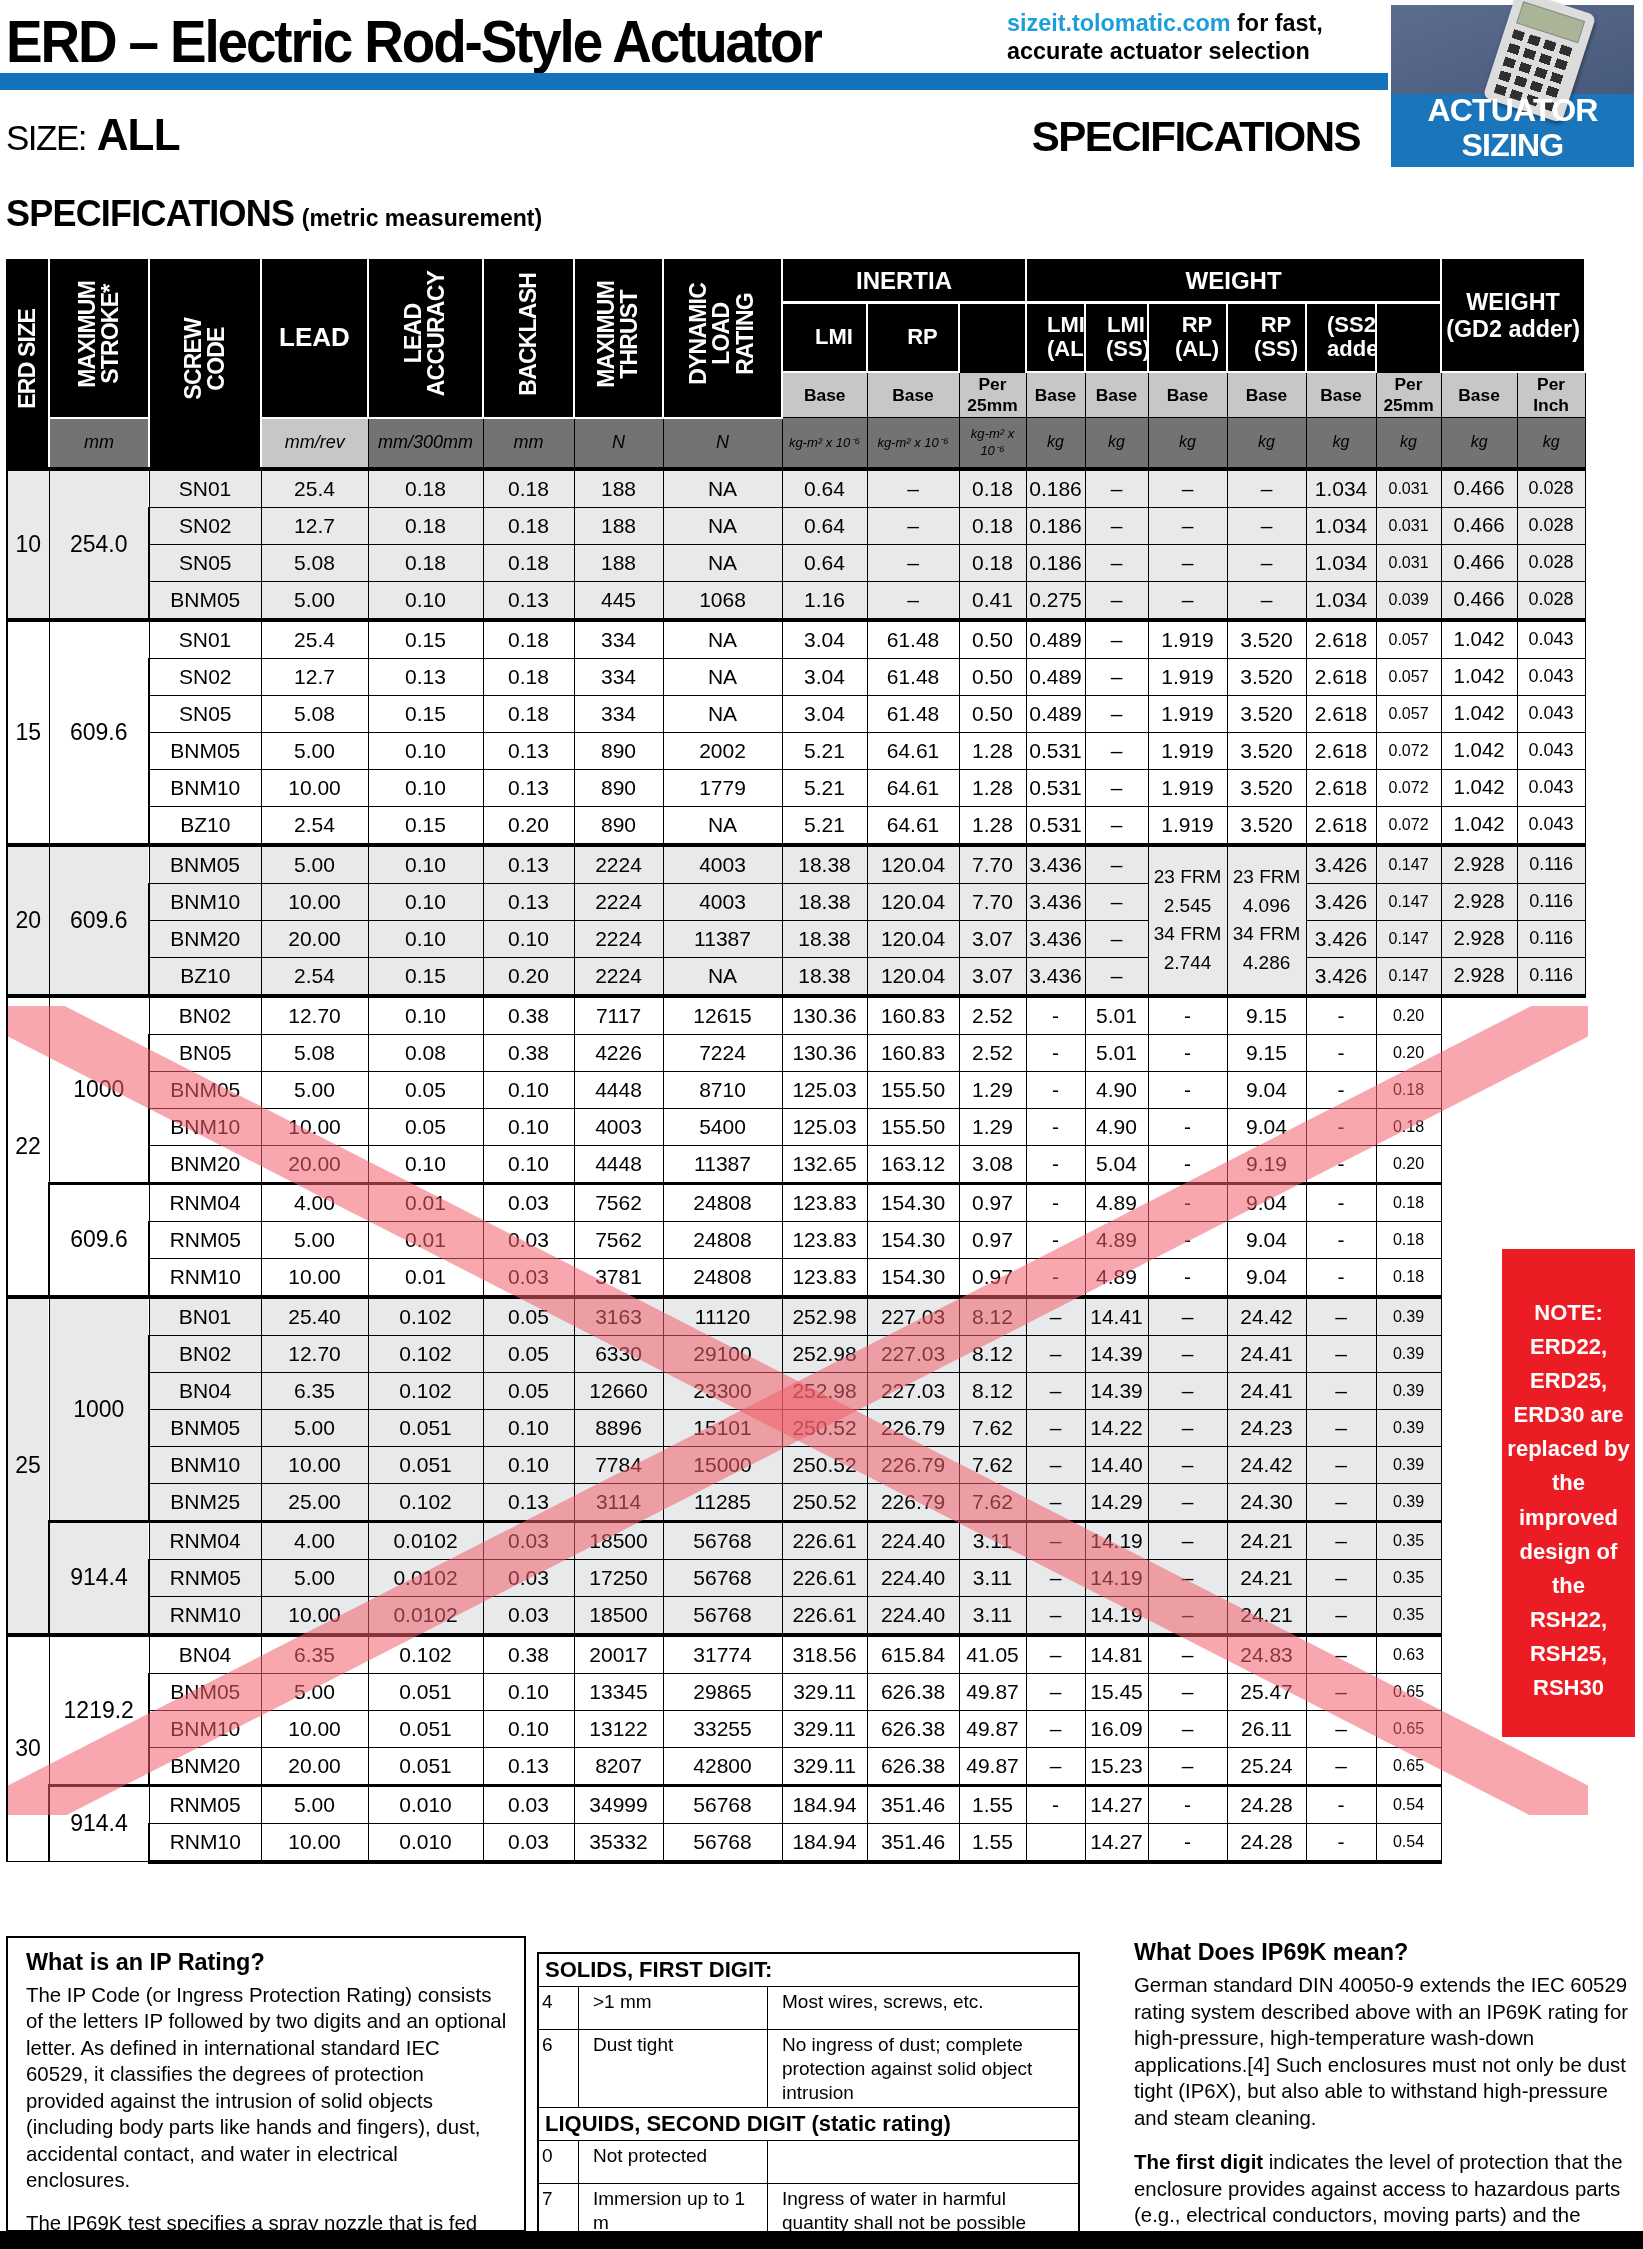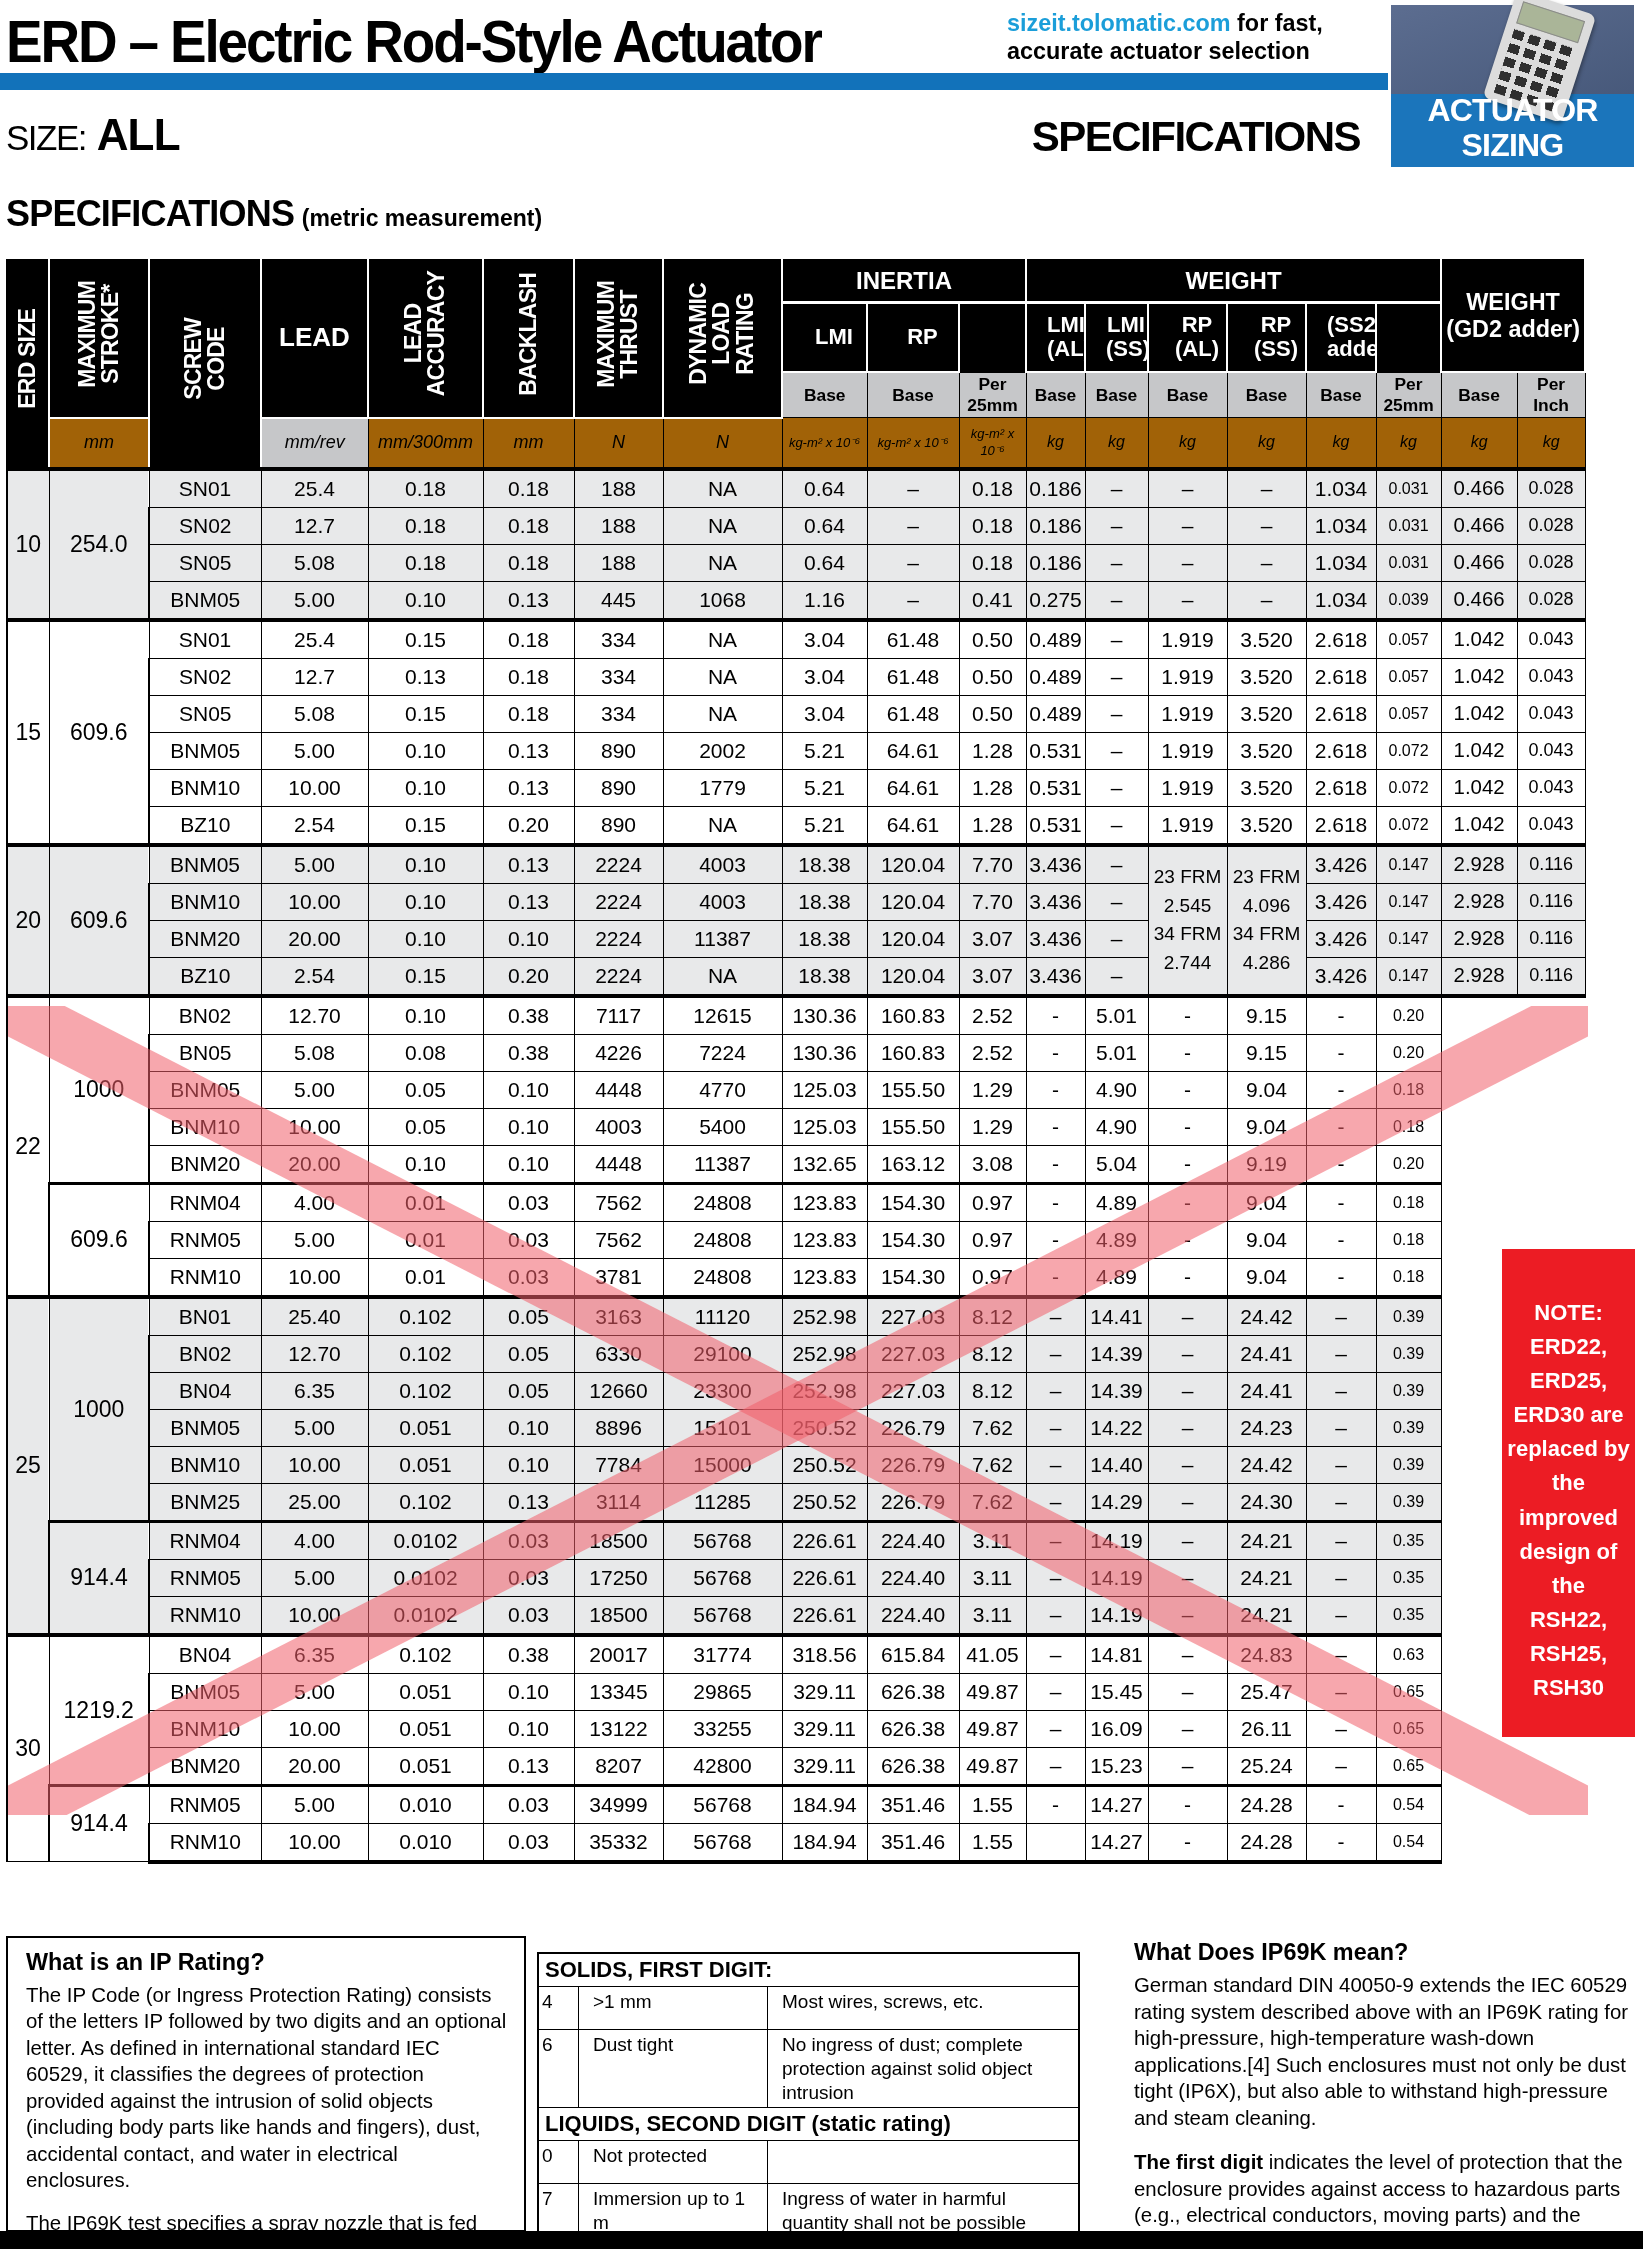--- a/index.html
+++ b/index.html
@@ -42,21 +42,21 @@
   thead tr.h3 { height:38px; } thead tr.h4 { height:51px; }
   th.vh { vertical-align:bottom; padding-bottom:10.6px; }
   .vert { writing-mode:vertical-rl; transform:rotate(180deg); white-space:pre-line;
           font-size:23px; font-weight:bold; line-height:1.02; margin:0 auto; letter-spacing:-0.8px; }
   th.leadh { vertical-align:bottom; font-size:26px; padding-bottom:4.5px; }
   th.grp { font-size:24px; border-bottom:3px solid #fff; }
   th.grp2 { font-size:23.4px; white-space:pre-line; line-height:1.15; }
   th.sub { font-size:22px; white-space:pre-line; line-height:1.1;padding-left:20px; }
   th.ghost { border:0; }
   tr.h3 th { background:#c6c7c9; color:#000; border:1.5px solid #000; font-weight:bold; font-size:17.4px; }
-  tr.h4 td { background:#a16207; border:1.5px solid #000; font-style:italic; font-size:18px; }
+  tr.h4 td { background:#737373; border:1.5px solid #000; font-style:italic; font-size:18px; }
   tr.h4 td.ukg { font-size:16px; }
   tr.h4 td.ukgm { font-size:13px; }
   tr.h4 td.u-gray { background:#c6c7c9; }
   tbody td { border:1.5px solid #000; font-size:21px; height:36px; padding:0 1.5px; background:#fff; }
   tbody tr.shaded td { background:#e8e9ea; }
   tr.section-start td { border-top:4.5px solid #000; }
   tr.group-start td { border-top:3px solid #000; }
   tr.endcap td { border-bottom:4.5px solid #000; }
   td.size-cell, td.stroke-cell { font-size:23px; }
   td.merged { font-size:19px; white-space:pre-line; line-height:1.5; }
@@ -540,21 +540,21 @@
           <td class="c12">9.15</td>
           <td class="c13">-</td>
           <td class="c14">0.20</td>
         </tr>
         <tr class="">
           <td class="c0">BNM05</td>
           <td class="c1">5.00</td>
           <td class="c2">0.05</td>
           <td class="c3">0.10</td>
           <td class="c4">4448</td>
-          <td class="c5">4770</td>
+          <td class="c5">8710</td>
           <td class="c6">125.03</td>
           <td class="c7">155.50</td>
           <td class="c8">1.29</td>
           <td class="c9">-</td>
           <td class="c10">4.90</td>
           <td class="c11">-</td>
           <td class="c12">9.04</td>
           <td class="c13">-</td>
           <td class="c14">0.18</td>
         </tr>

